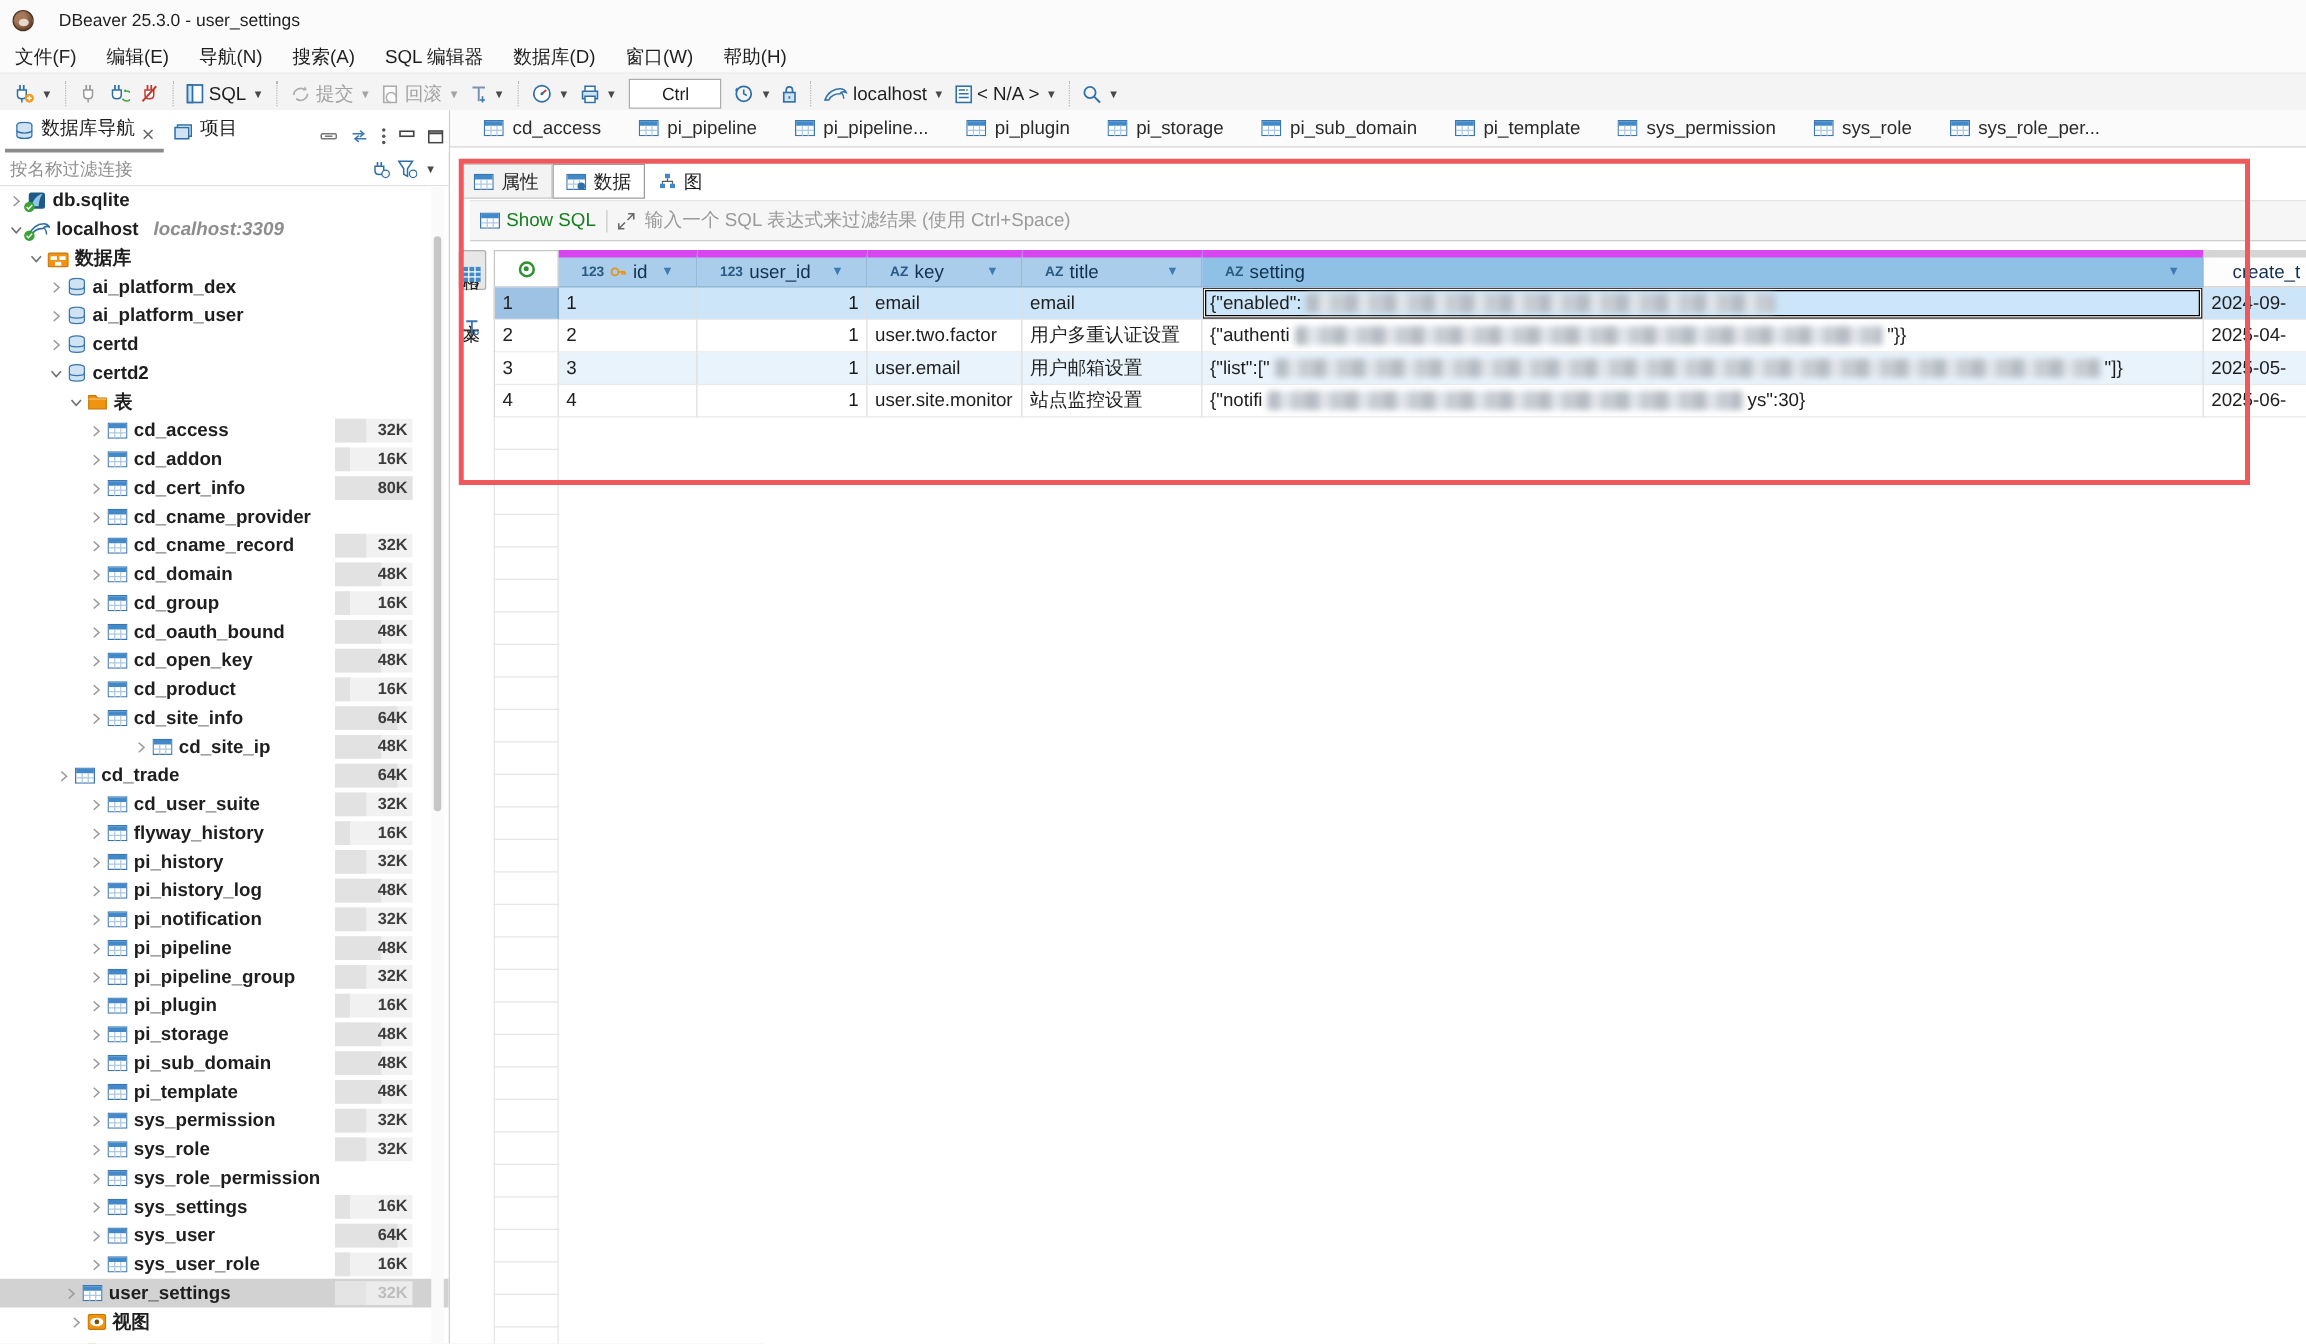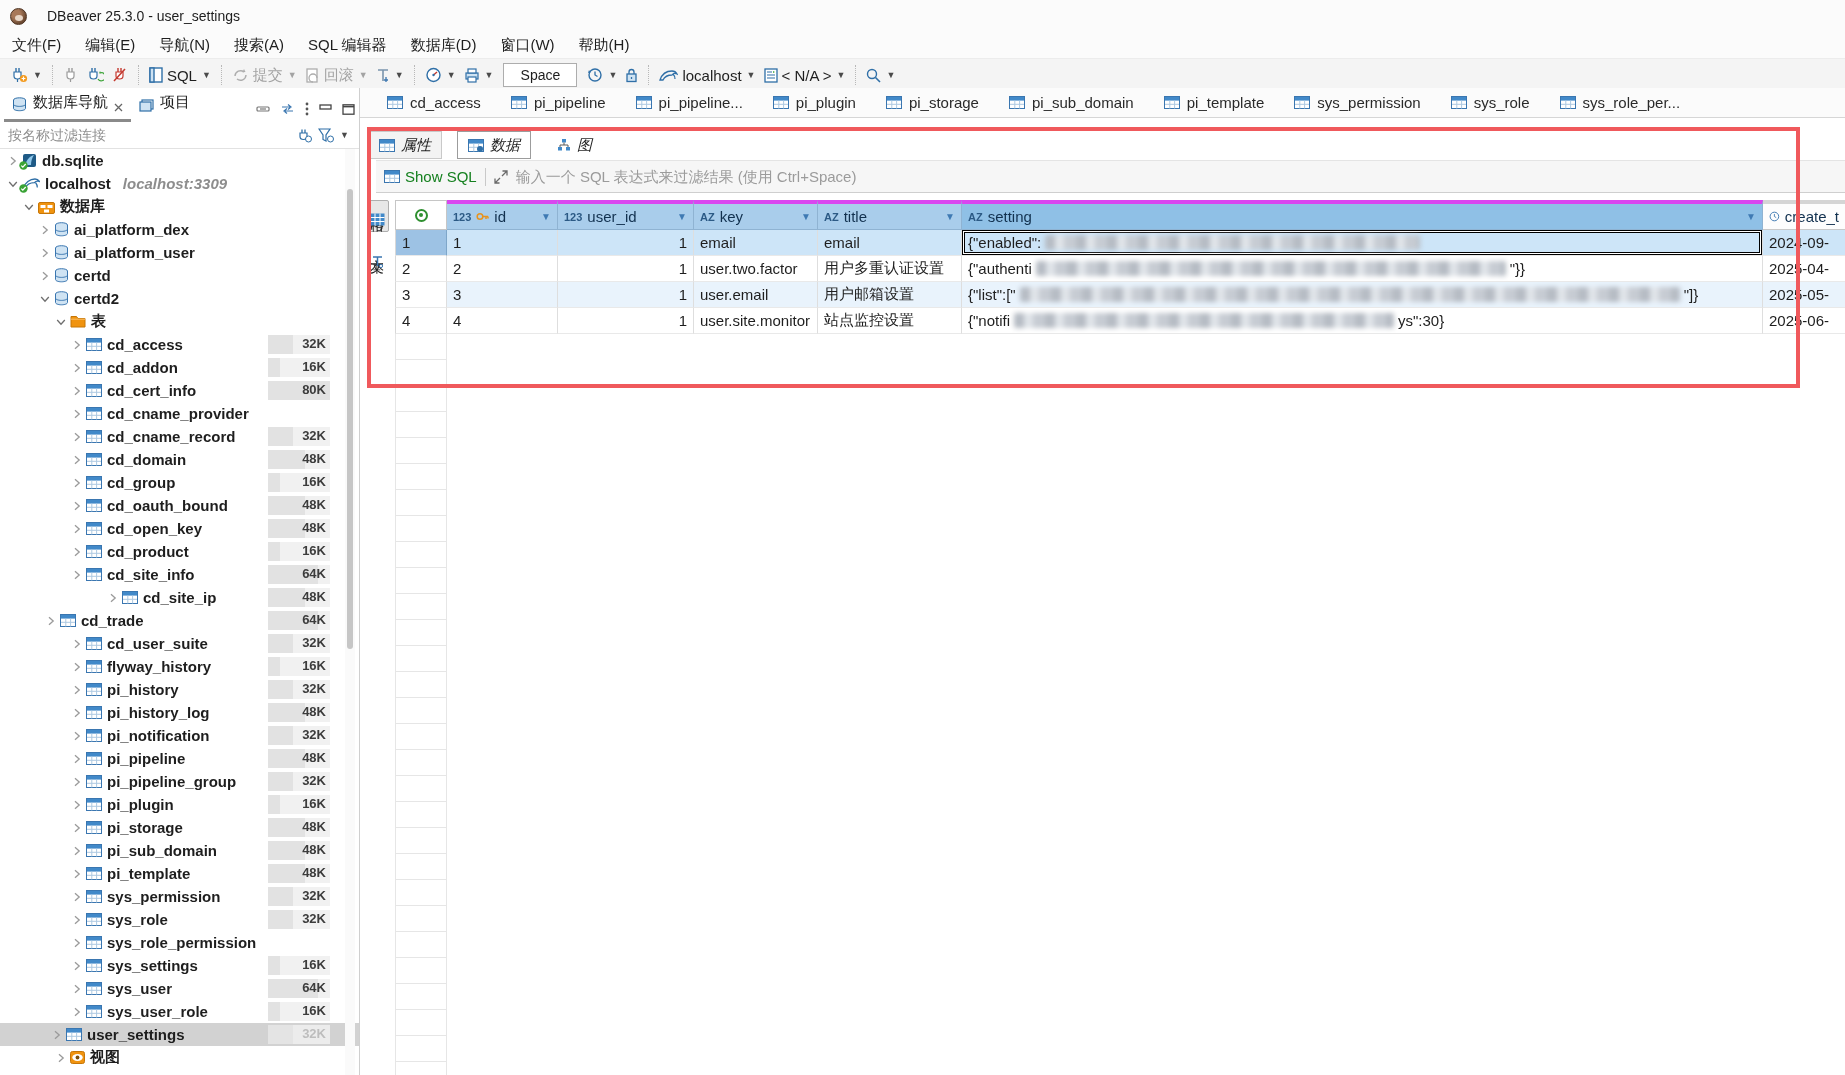--- a/index.html
+++ b/index.html
@@ -50,42 +50,42 @@
   .icw{position:relative;display:inline-flex;}
   .ckb{position:absolute;left:-3px;bottom:-2px;}
   .sb-scroll{position:absolute;right:4px;top:61px;width:10px;bottom:0;background:#fafafa;}
   .sb-thumb{position:absolute;left:2px;width:6px;background:#c6c6c6;border-radius:3px;}
 
   
   .etabs{height:30px;display:flex;align-items:center;padding-left:12px;border-bottom:1px solid #d6d6d6;background:#fbfbfb;}
   .etab{display:flex;align-items:center;gap:7px;padding:0 15px;height:100%;font-size:15px;color:#2a2a2a;}
 
   
-  .rtabs{position:absolute;top:43px;left:8px;display:flex;gap:15px;z-index:5;font-style:italic;}
+  .rtabs{position:absolute;top:43px;left:8px;display:flex;gap:0;z-index:5;}
   .rtab{height:28px;display:flex;align-items:center;gap:6px;padding:0 10px;font-size:15px;border:1px solid #c9c9c9;background:#f3f3f3;}
   .rtab.active{background:#fff;border-color:#9c9c9c;}
   .rtab.flat{border-color:transparent;background:transparent;}
 
   
   .fbar{position:absolute;top:72px;left:16px;right:0;height:33px;background:#f6f6f6;border-bottom:1px solid #cfcfcf;border-top:1px solid #e4e4e4;display:flex;align-items:center;padding:0 8px;gap:8px;}
   .showsql{display:flex;align-items:center;gap:5px;color:#15801f;font-size:15px;}
   .fbar input{flex:1;border:none;outline:none;background:transparent;font-size:15px;color:#333;}
   .fbar input::placeholder{color:#9b9b9b;}
   .vline{width:1px;height:18px;background:#c9c9c9;}
 
   
   .vtools{position:absolute;left:4px;top:112px;width:27px;display:flex;flex-direction:column;gap:10px;align-items:center;}
   .vbtn{display:flex;flex-direction:column;align-items:center;gap:5px;padding:5px 1px;border:1px solid transparent;border-radius:2px;}
   .vbtn.active{background:#e7e7e7;border-color:#aeaeae;}
   .vtext{writing-mode:vertical-rl;font-size:14px;color:#222;letter-spacing:1px;}
 
   
   .grid{position:absolute;left:35px;top:112px;right:0;}
   .ghead{display:flex;height:30px;}
-  .hc{display:flex;align-items:center;gap:5px;padding:0 6px;font-size:15px;background:#a9cdeb;border-right:1px solid #8fb3d2;border-top:4px solid #d946ef;border-bottom:1px solid #8fb3d2;overflow:hidden;white-space:nowrap;}
+  .hc{display:flex;align-items:center;gap:5px;padding:0 18px;font-size:15px;background:#a9cdeb;border-right:1px solid #8fb3d2;border-top:6px solid #d946ef;border-bottom:1px solid #8fb3d2;overflow:hidden;white-space:nowrap;}
   .hc.sel{background:#8fc0e6;}
   .hc.plain{background:#fdfdfd;border-top-color:#d5d5d5;border-bottom-color:#c9c9c9;border-right:none;color:#333;}
   .hcorner{width:52px;background:#fff;border:1px solid #c6c6c6;border-left:1px solid #c6c6c6;display:flex;align-items:center;justify-content:center;}
   .htype{font-size:11px;font-weight:bold;color:#2c5a85;}
   .hname{font-size:15px;color:#12314f;}
   .harrow{margin-left:auto;color:#3f7ab3;font-size:10px;}
   .radio{width:13px;height:13px;border:2px solid #2f9030;border-radius:50%;position:relative;}
   .radio:after{content:"";position:absolute;left:2.5px;top:2.5px;width:4px;height:4px;border-radius:50%;background:#2f9030;}
   .grow{display:flex;height:26px;background:#fff;}
   .grow.sel{background:#cde5f8;}
@@ -202,21 +202,21 @@
     </span>
     <span class="tb">
       <svg width="16" height="15" viewBox="0 0 16 15">
           <rect x="2" y="5" width="12" height="6" fill="#cfe3f3" stroke="#2f6fa7" stroke-width="1.2"></rect>
           <rect x="4" y="1" width="8" height="4" fill="#fff" stroke="#2f6fa7" stroke-width="1.2"></rect>
           <rect x="4" y="9" width="8" height="5" fill="#fff" stroke="#2f6fa7" stroke-width="1.2"></rect>
         </svg>
       <span class="ddn">▼</span>
     </span>
     <span class="combo">
-        <span>Space</span>
+        <span>Ctrl</span>
       </span>
     <span class="tb">
       <svg width="16" height="16" viewBox="0 0 16 16">
           <circle cx="8" cy="8" r="6" fill="none" stroke="#2f6fa7" stroke-width="1.4"></circle>
           <path d="M8 4.5V8l2.5 1.5" fill="none" stroke="#2f6fa7" stroke-width="1.3"></path>
           <path d="M2 3l1.5 2.5L1 6z" fill="#2f6fa7"></path>
         </svg>
       <span class="ddn">▼</span>
     </span>
     <span class="tb">

